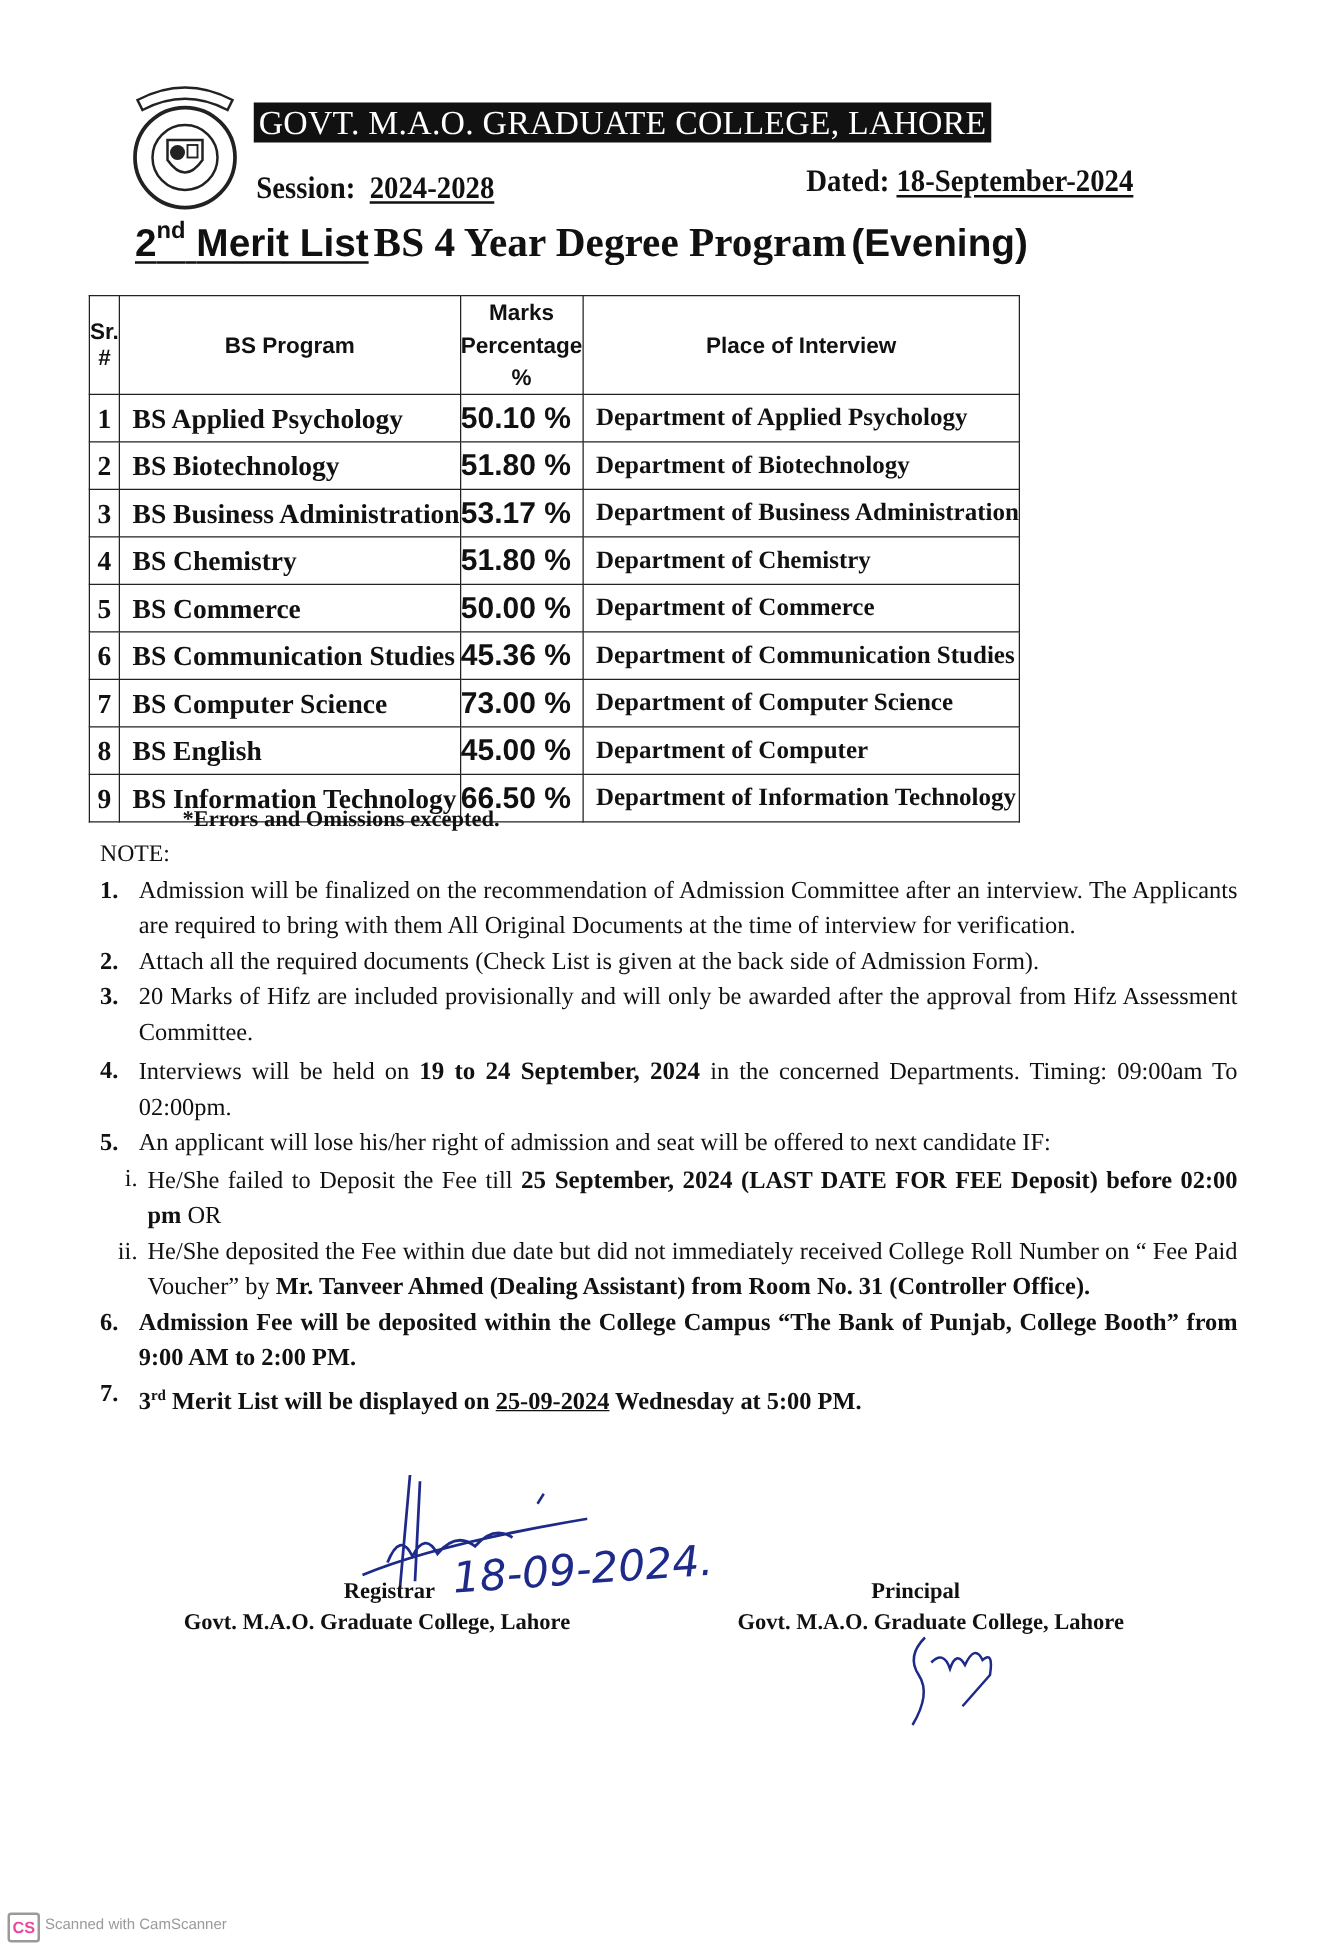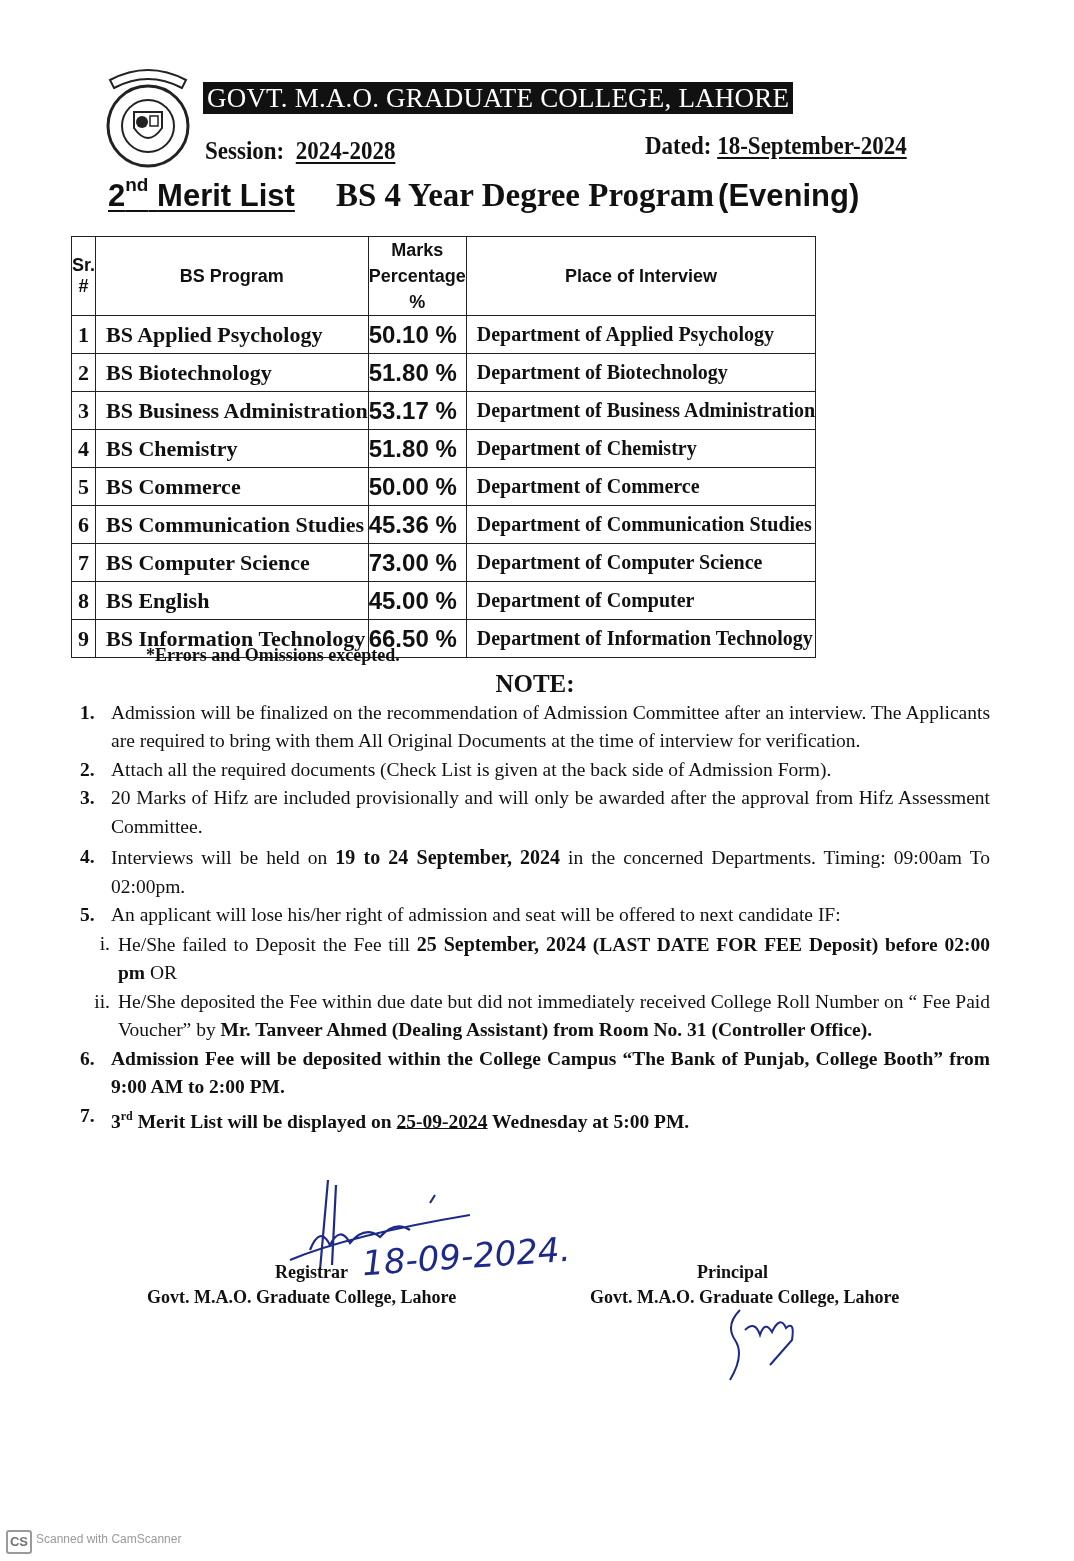--- a/index.html
+++ b/index.html
@@ -10,42 +10,42 @@
   
   .logo { left: 102px; top: 66px; width: 92px; height: 102px; }
   .college-banner { left: 203px; top: 82px; background: #111; color: #fff;
       font-family: "Liberation Serif", serif; font-size: 27px; font-weight: normal;
       padding: 0 4px; height: 32px; line-height: 32px; letter-spacing: 0.2px; white-space: nowrap; }
   .session { left: 205px; top: 137px; font-size: 25px; font-weight: bold; transform: scaleX(0.92); transform-origin: left; white-space: nowrap; }
   .session u, .dated u { text-decoration-thickness: 2px; text-underline-offset: 3px; }
   .dated { left: 645px; top: 132px; font-size: 25px; font-weight: bold; transform: scaleX(0.92); transform-origin: left; white-space: nowrap; }
   .title { left: 108px; top: 174px; white-space: nowrap; font-weight: bold; }
   .title .sans { font-family: "Liberation Sans", sans-serif; font-size: 31px; }
-  .title .serif { font-family: "Liberation Serif", serif; font-size: 33px; margin-left: 37px; }
+  .title .serif { font-family: "Liberation Serif", serif; font-size: 33px; }
   .title .sup { font-size: 19px; vertical-align: 15px; font-family: "Liberation Sans", sans-serif; }
   .title .ul { text-decoration: underline; text-decoration-thickness: 2px; text-underline-offset: 4px; }
 
   
   table.merit { position: absolute; left: 71px; top: 236px; width: 738px;
       border-collapse: collapse; }
   table.merit th, table.merit td { border: 1.5px solid #222; padding: 0; }
   table.merit th { font-family: "Liberation Sans", sans-serif; font-weight: bold;
       font-size: 18px; height: 56px; text-align: center; }
   table.merit td { height: 37px; font-weight: bold; }
   .c-sr { width: 66px; text-align: center; font-size: 22px; }
   .c-prog { width: 298px; font-size: 22px; padding-left: 10px !important; white-space: nowrap; }
   .c-pct { width: 176px; text-align: left; font-family: "Liberation Sans", sans-serif; font-size: 24px; }
   .c-place { font-size: 20px; padding-left: 10px !important; white-space: nowrap; }
   th.c-pct { font-size: 18px; line-height: 26px; }
 
   .errors { left: 146px; top: 645px; font-size: 18px; font-weight: bold; }
 
   
   .notes { left: 80px; top: 670px; width: 910px; font-size: 19.5px; line-height: 28.5px; }
-  .note-head { font-weight: bold; font-size: 25px; margin-bottom: 0; text-align: center; }
+  .note-head { font-weight: normal; font-size: 19px; margin-bottom: 0; }
   .note { display: flex; text-align: justify; }
   .note .num { width: 31px; flex: 0 0 31px; font-weight: bold; }
   .note .txt { flex: 1; }
   .note.sub .num { width: 38px; flex: 0 0 38px; font-weight: normal; text-align: right; padding-right: 8px; box-sizing: border-box; }
   .b { font-weight: bold; }
   .bu { font-weight: bold; text-decoration-thickness: 2px; font-size: 20px; }
   .u { text-decoration: underline; }
   .mt4 { margin-top: 2px; }
 
   
@@ -53,21 +53,21 @@
   .sig-reg-org { left: 147px; top: 1287px; font-size: 18px; font-weight: bold; }
   .sig-pr-label { left: 697px; top: 1262px; font-size: 18px; font-weight: bold; }
   .sig-pr-org { left: 590px; top: 1287px; font-size: 18px; font-weight: bold; }
   .sig-date { left: 362px; top: 1236px; font-family: "DejaVu Sans", sans-serif; font-size: 34px;
       color: #1d2a8a; font-style: italic; transform: rotate(-4deg); }
   .sig-svg { left: 270px; top: 1175px; }
   .sig2-svg { left: 700px; top: 1300px; }
 
   
   .cs-badge { left: 6px; top: 1530px; width: 22px; height: 20px; border: 2px solid #9a9a9a;
-      border-radius: 3px; color: #737373; font-family: "Liberation Sans", sans-serif;
+      border-radius: 3px; color: #ec4899; font-family: "Liberation Sans", sans-serif;
       font-size: 13px; font-weight: bold; line-height: 20px; text-align: center; }
   .cs-text { left: 36px; top: 1532px; color: #9a9a9a; font-family: "Liberation Sans", sans-serif; font-size: 12px; }
 </style>
 </head>
 <body>
 
 <svg class="abs logo" viewBox="0 0 92 102">
   <path d="M12 22 Q46 4 80 22 L84 14 Q46 -6 8 14 Z" fill="#fff" stroke="#222" stroke-width="2"></path>
   <circle cx="46" cy="60" r="40" fill="#fff" stroke="#222" stroke-width="3"></circle>
   <circle cx="46" cy="60" r="26" fill="#fff" stroke="#222" stroke-width="2"></circle>

